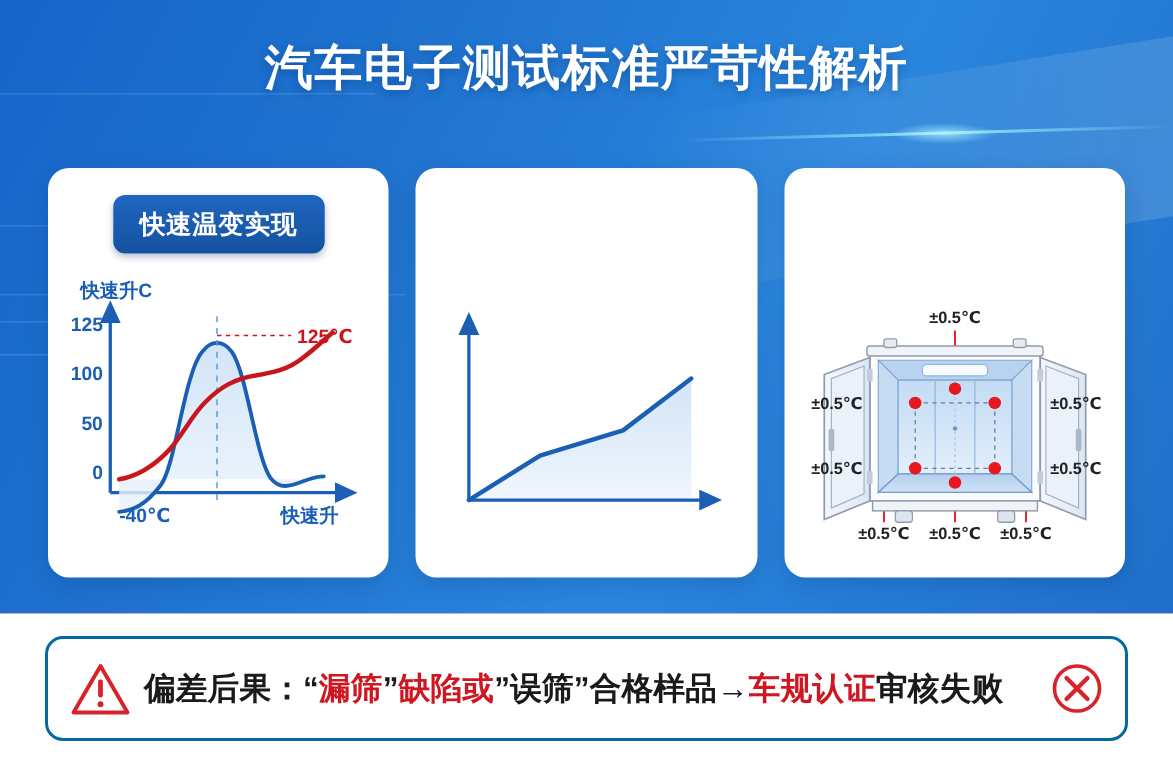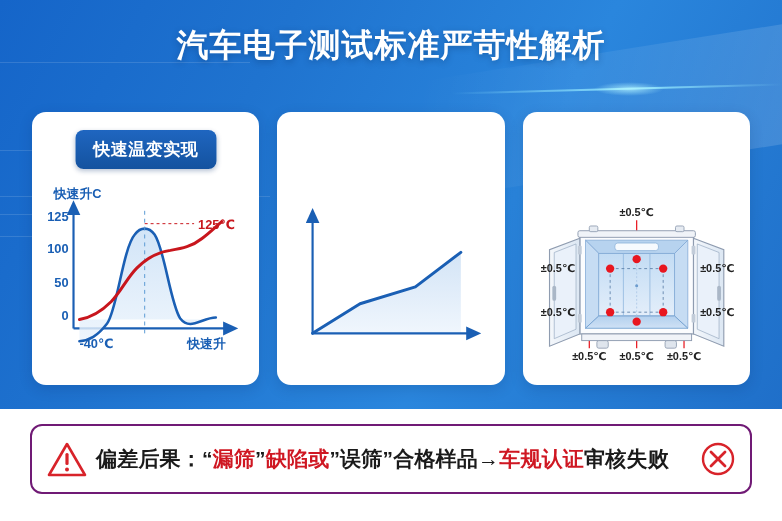--- a/index.html
+++ b/index.html
@@ -56,21 +56,21 @@
     padding:8px 18px;border-radius:8px;white-space:nowrap;
     box-shadow:0 2px 5px rgba(10,50,110,.30);
   }
   .card-body{position:absolute;left:0;top:62px;width:100%;height:211px;}
   .card-body svg{display:block;width:100%;height:100%;}
 
   
   .warn-wrap{position:absolute;left:0;top:409px;width:782px;height:112px;background:#ffffff;}
   .warn{
     position:absolute;left:30px;top:15px;width:722px;height:70px;
-    border:2px solid #701a75;border-radius:12px;background:#ffffff;
+    border:2px solid #0369a1;border-radius:12px;background:#ffffff;
     display:flex;align-items:center;padding:0 14px;box-sizing:border-box;
   }
   .warn-text{
     flex:1;text-align:left;font-size:21px;font-weight:bold;color:#1a1a1a;
     white-space:nowrap;letter-spacing:.2px;padding-left:8px;
   }
   .warn-text .red{color:#cf1722;}
   .tri-icon{width:42px;height:40px;flex:0 0 42px;}
   .x-icon{width:36px;height:36px;flex:0 0 36px;margin-left:6px;}
 

